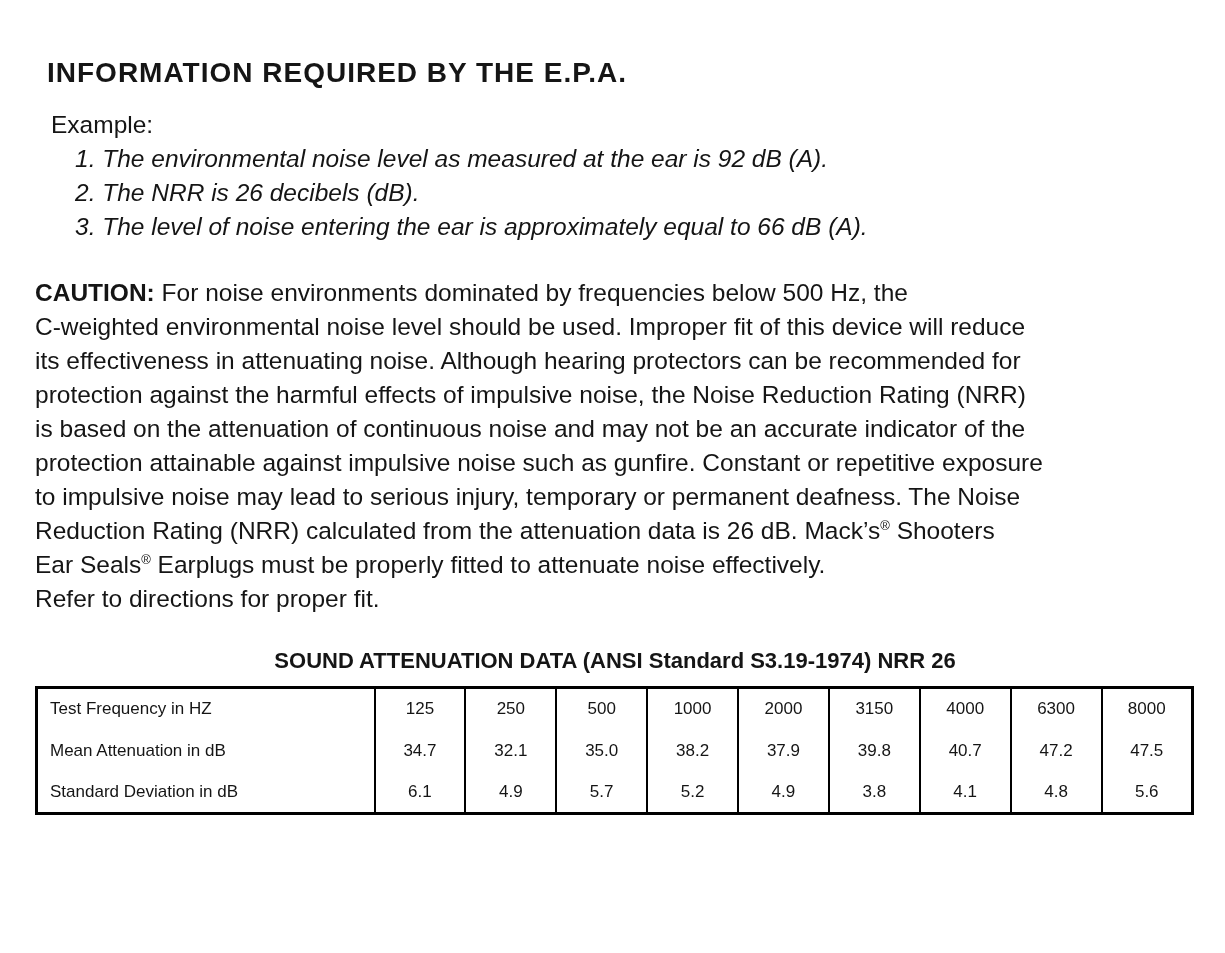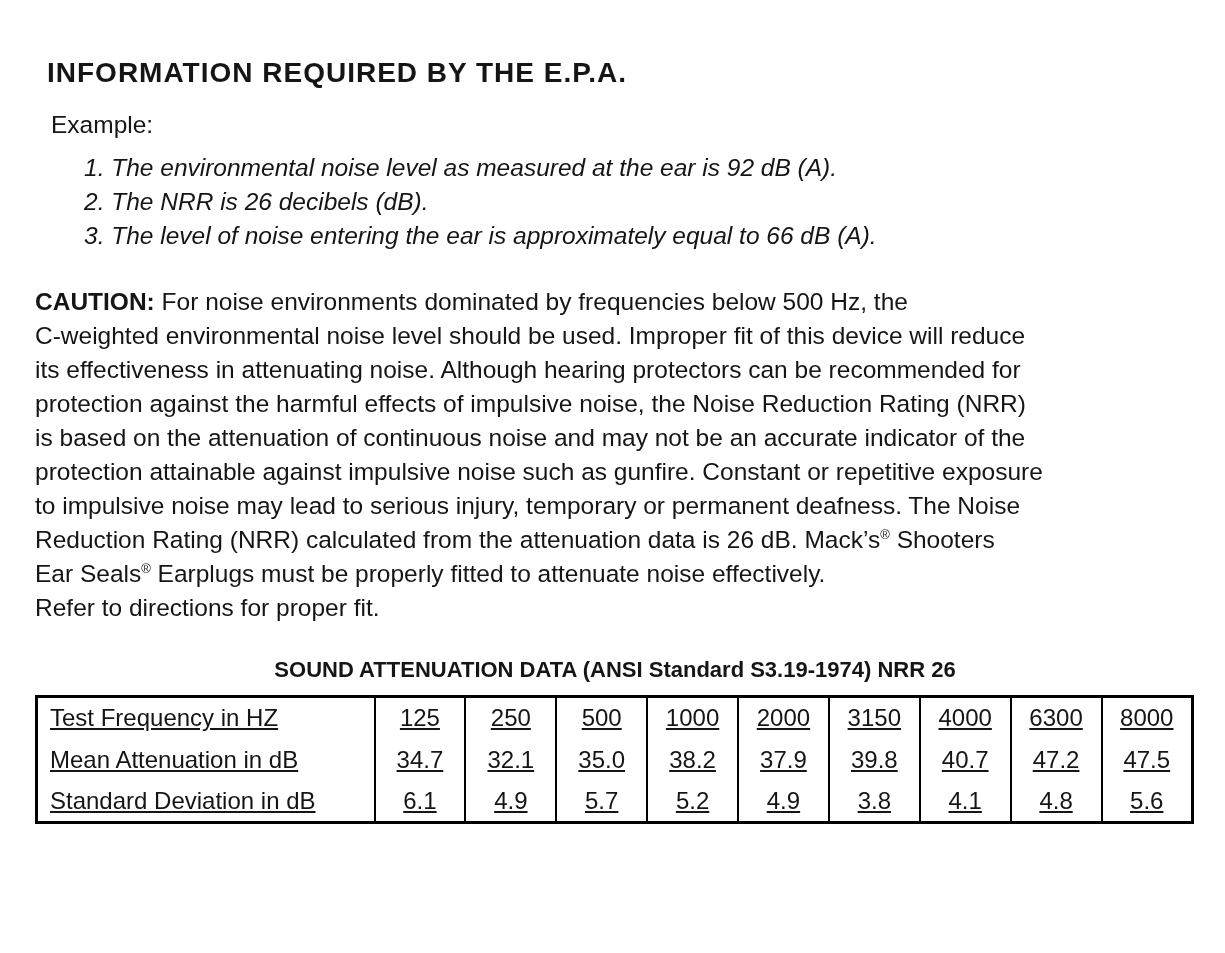--- a/index.html
+++ b/index.html
@@ -29,21 +29,21 @@
     line-height: 34px;
   }
   p.intro {
     margin: 0;
     white-space: pre-line;
   }
   p.example-label {
     margin: 18px 0 0 16px;
   }
   .example-list {
-    margin: 9px;
+    margin: 0;
   }
   .example-item {
     font-style: italic;
     padding-left: 40px;
   }
   p.caution {
     margin: 32px 0 0 0;
     white-space: pre-line;
   }
   p.caution strong { font-weight: bold; }
@@ -64,24 +64,23 @@
     width: 1159px;
     border-collapse: collapse;
     table-layout: fixed;
     border: 3px solid #000000;
   }
   table.att-table td {
     border-left: 2px solid #000000;
     height: 42px;
     vertical-align: middle;
     text-align: center;
-    font-size: 24px;
+    font-size: 17px;
     padding: 0 2px;
     overflow: hidden;
-    text-decoration: underline;
   }
   table.att-table td.row-label {
     border-left: none;
     width: 338px;
     text-align: left;
     padding-left: 12px;
   }
 </style>
 </head>
 <body>

